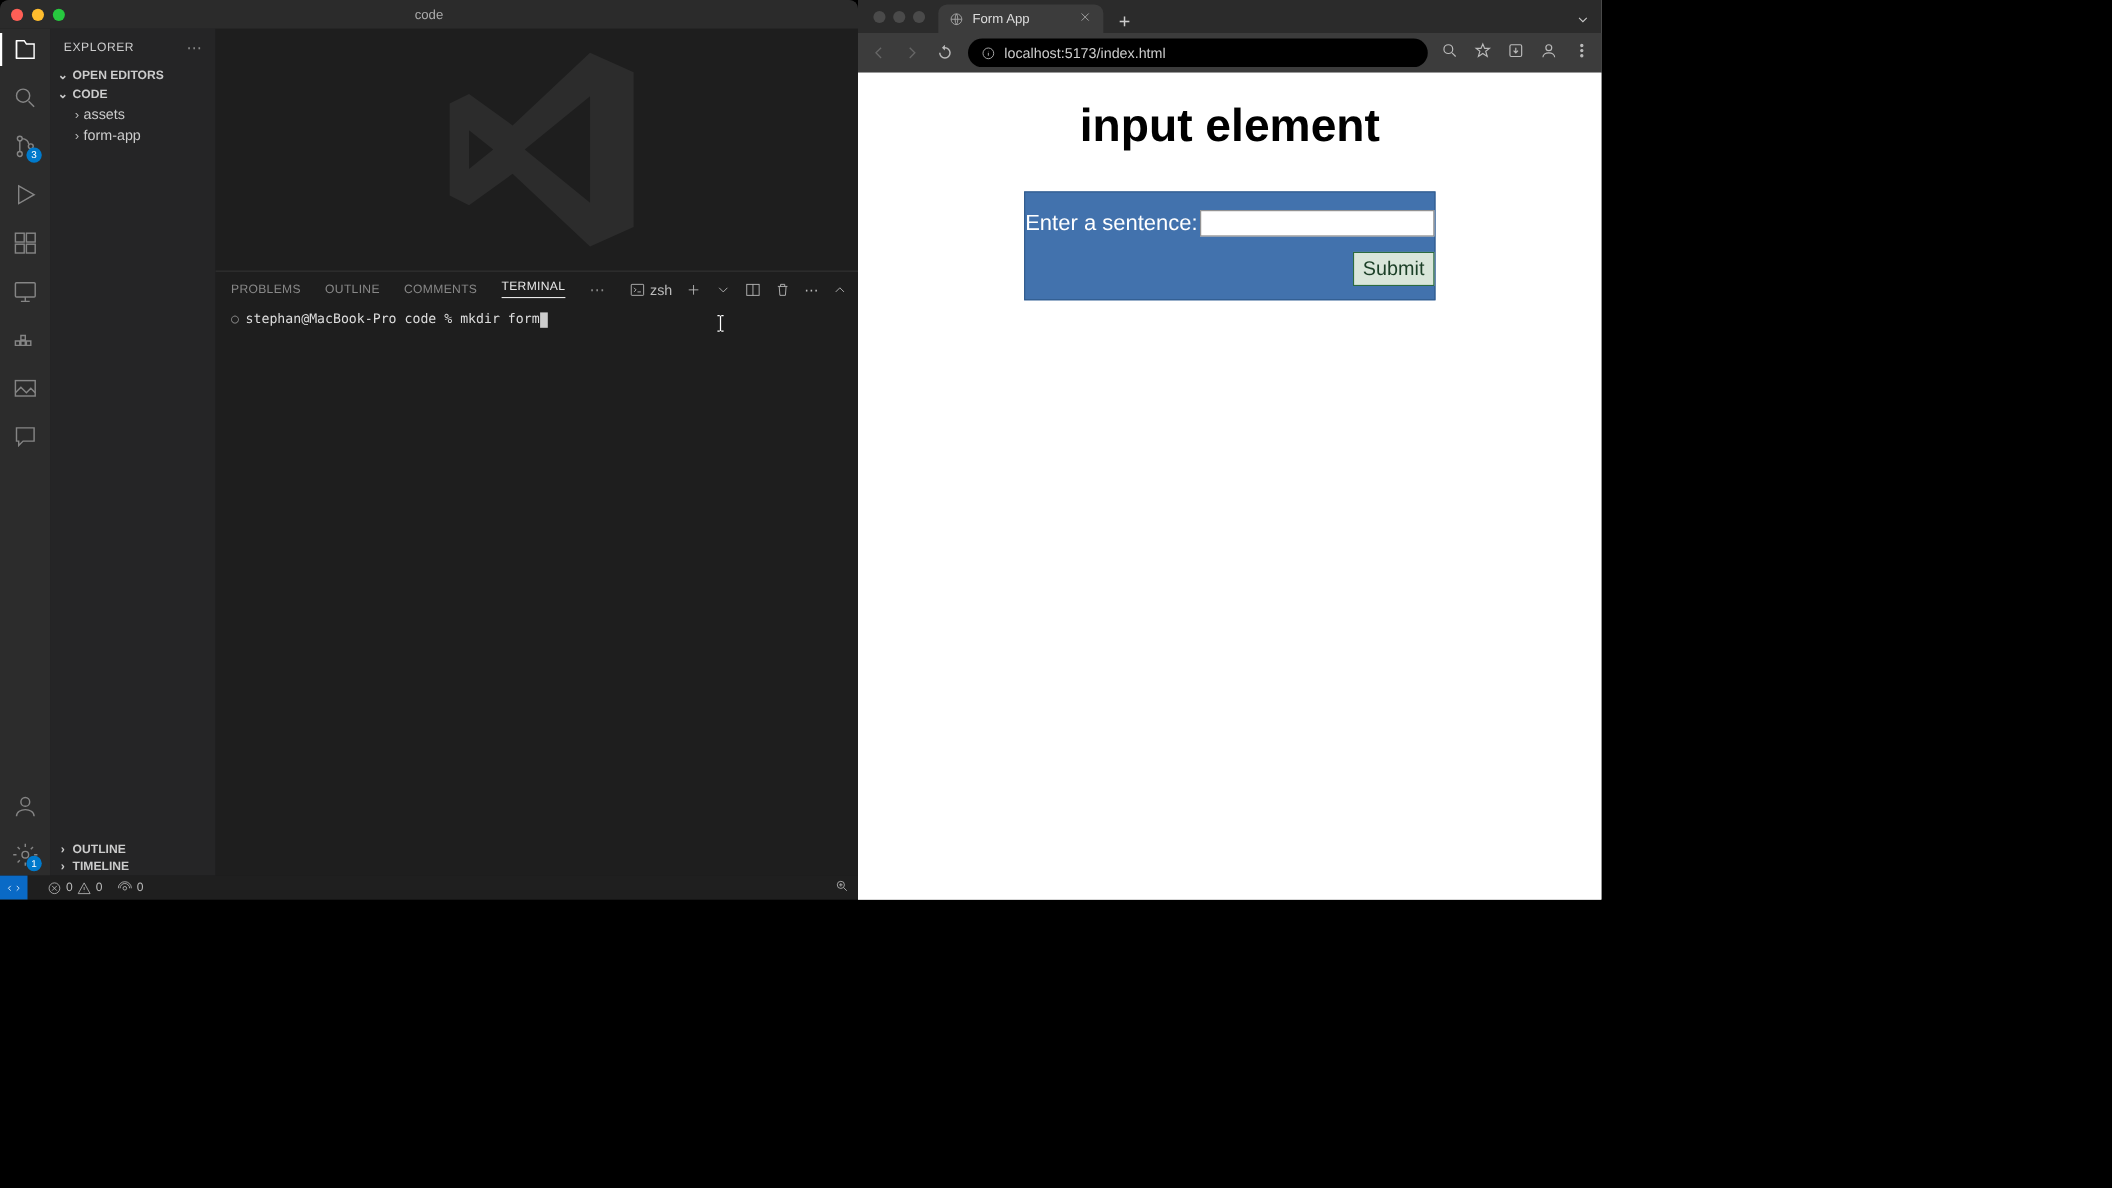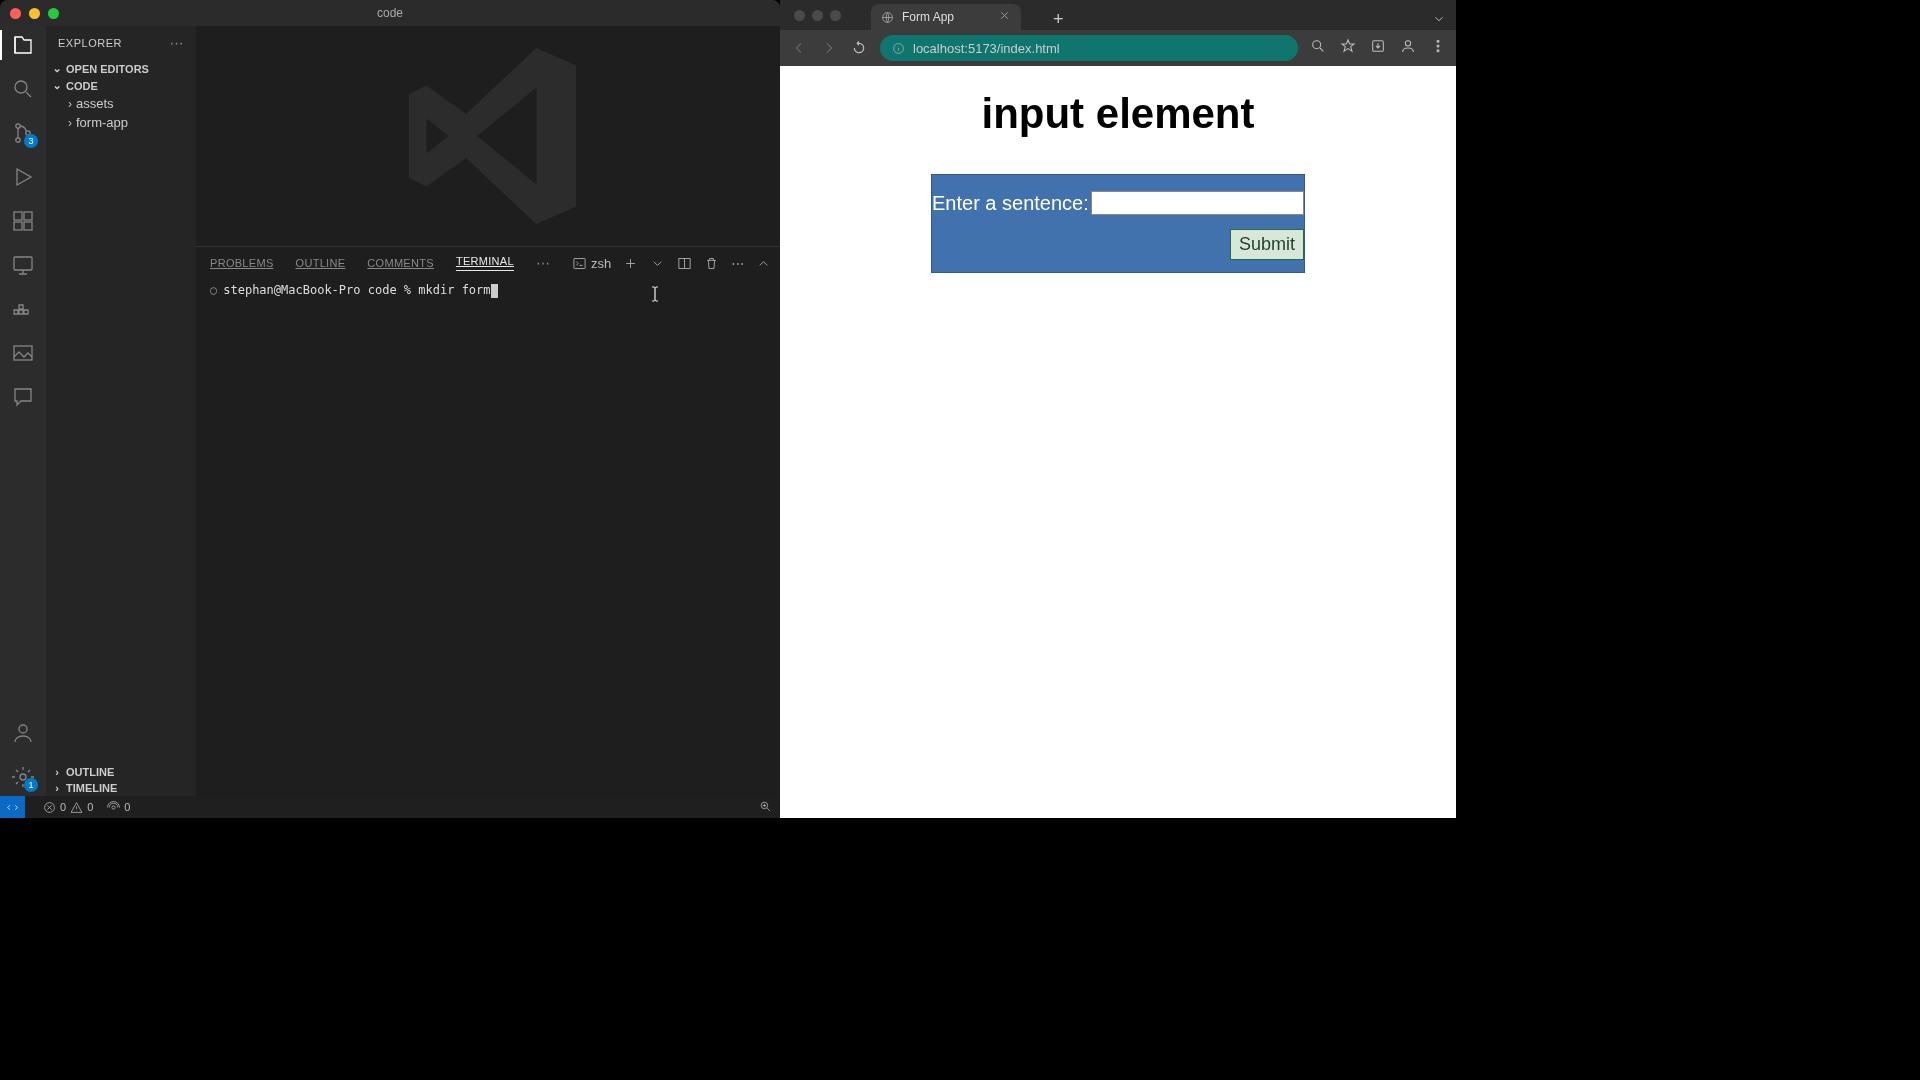--- a/index.html
+++ b/index.html
@@ -33,21 +33,21 @@
 .tree-item .label { color: #ccc; }
 .sidebar-bottom { margin-top: auto; }
 
 .main { flex: 1; display: flex; flex-direction: column; background: #1e1e1e; min-width: 0; }
 .editor-area { flex: 1; position: relative; display: flex; align-items: center; justify-content: center; }
 .vs-watermark { width: 220px; height: 220px; opacity: .06; }
 .vs-watermark svg { width: 100%; height: 100%; fill: #fff; }
 
 .panel { height: 556px; border-top: 1px solid #333; display: flex; flex-direction: column; }
 .panel-tabs { height: 32px; display: flex; align-items: center; padding: 0 14px; gap: 22px; font-size: 11px; color: #888; }
-.ptab { cursor: pointer; letter-spacing: .3px; text-decoration: underline; }
+.ptab { cursor: pointer; letter-spacing: .3px; }
 .ptab.active { color: #e8e8e8; border-bottom: 1px solid #e8e8e8; padding-bottom: 3px; }
 .panel-tabs .more { font-size: 14px; }
 .panel-right { margin-left: auto; display: flex; align-items: center; gap: 12px; color: #bbb; font-size: 13px; }
 .panel-right .ic { cursor: pointer; display: flex; align-items: center; }
 .panel-right svg { width: 15px; height: 15px; stroke: currentColor; fill: none; stroke-width: 1.3; }
 .shell { display: flex; align-items: center; gap: 4px; }
 .term-body { flex: 1; font-family: "Menlo","Consolas",monospace; font-size: 12px; color: #ddd; padding: 4px 14px; position: relative; }
 .term-line { white-space: pre; }
 .term-line .bullet { color: #888; margin-right: 6px; }
 .cursor-img { position: absolute; left: 452px; top: 6px; width: 14px; height: 18px; }
@@ -55,35 +55,35 @@
 
 .statusbar { height: 22px; background: #1f1f1f; display: flex; align-items: center; color: #bbb; font-size: 11px; padding: 0 8px; gap: 14px; }
 .statusbar .remote { background: #0a6ac6; color: #fff; padding: 0 6px; height: 100%; display: flex; align-items: center; margin-left: -8px; margin-right: 4px; }
 .statusbar .grp { display: flex; align-items: center; gap: 4px; }
 .statusbar .right { margin-left: auto; display: flex; align-items: center; gap: 10px; }
 .statusbar svg { width: 13px; height: 13px; stroke: currentColor; fill: none; stroke-width: 1.4; }
 
 
 .browser { flex: 1; height: 818px; background: #fff; display: flex; flex-direction: column; }
 .chrome-top { background: #2b2b2b; }
-.tabstrip { height: 30px; display: flex; align-items: flex-end; padding-left: 8px; gap: 24px; }
+.tabstrip { height: 30px; display: flex; align-items: flex-end; padding-left: 8px; gap: 6px; }
 .tabdots { display: flex; gap: 7px; align-self: center; padding: 0 6px; }
 .tabdots .dot { background: #4a4a4a; }
 .tab { background: #3c3c3c; height: 26px; border-radius: 8px 8px 0 0; display: flex; align-items: center; padding: 0 10px; gap: 8px; color: #ddd; font-size: 12px; min-width: 150px; }
 .tab svg { width: 13px; height: 13px; stroke: #aaa; fill: none; stroke-width: 1.5; }
 .tab .close { margin-left: auto; cursor: pointer; }
 .newtab { color: #ccc; font-size: 18px; padding: 0 8px; cursor: pointer; }
 .tab-expand { margin-left: auto; margin-right: 10px; color: #ccc; cursor: pointer; }
 .tab-expand svg { width: 14px; height: 14px; stroke: currentColor; fill: none; stroke-width: 1.6; }
 
 .omnibar { height: 36px; background: #3c3c3c; display: flex; align-items: center; padding: 0 10px; gap: 12px; }
 .nav-ic { color: #bbb; cursor: pointer; width: 18px; height: 18px; display: flex; align-items: center; justify-content: center; }
 .nav-ic.disabled { color: #666; }
 .nav-ic svg { width: 16px; height: 16px; stroke: currentColor; fill: none; stroke-width: 1.8; }
-.addr { flex: 1; background: #0f766e; border-radius: 16px; height: 26px; display: flex; align-items: center; padding: 0 12px; color: #ccc; font-size: 13px; gap: 8px; }
+.addr { flex: 1; background: #000000; border-radius: 16px; height: 26px; display: flex; align-items: center; padding: 0 12px; color: #ccc; font-size: 13px; gap: 8px; }
 .addr svg { width: 13px; height: 13px; stroke: #aaa; fill: none; stroke-width: 1.6; }
 .omni-right { display: flex; align-items: center; gap: 14px; color: #bbb; }
 .omni-right .ic { cursor: pointer; }
 .omni-right svg { width: 16px; height: 16px; stroke: currentColor; fill: none; stroke-width: 1.6; }
 
 .page { flex: 1; background: #fff; display: flex; flex-direction: column; align-items: center; padding-top: 24px; }
 .page h1 { font-size: 42px; font-weight: 800; font-family: Arial, sans-serif; color: #000; }
 .form-box { margin-top: 36px; background: #4272ad; border: 1px solid #305a8c; padding: 16px 0 12px; width: 374px; }
 .form-row { display: flex; align-items: center; }
 .form-row label { color: #fff; font-size: 20px; font-family: Arial, sans-serif; }

